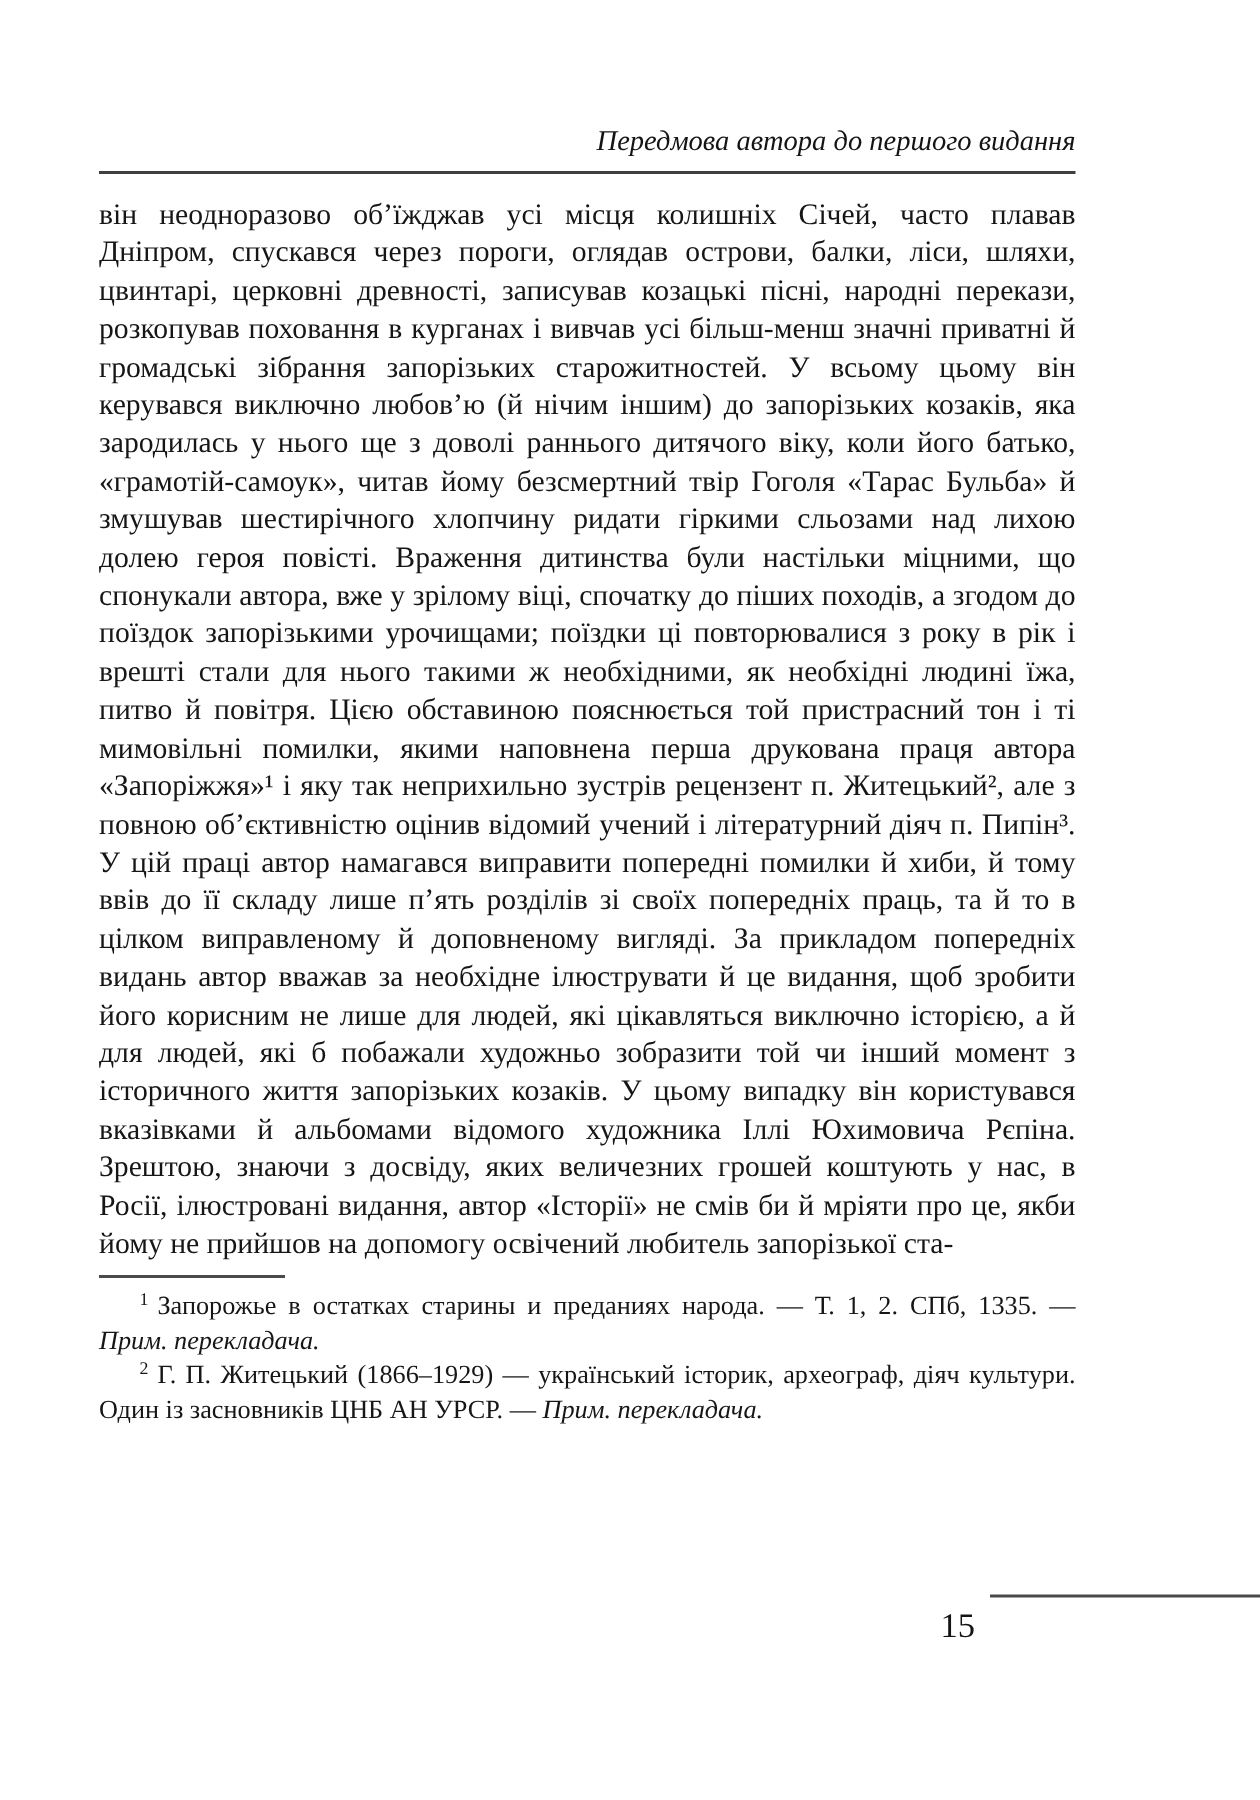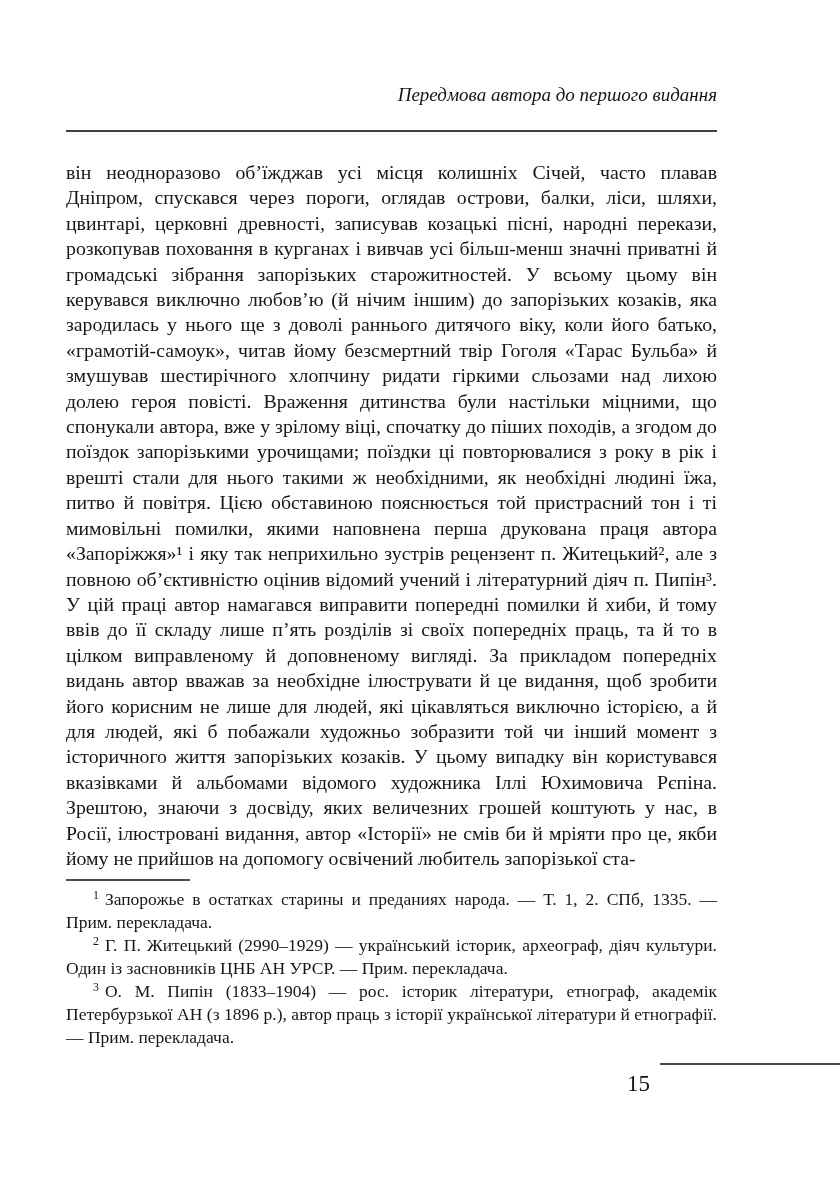--- a/index.html
+++ b/index.html
@@ -17,25 +17,25 @@
     left: 66px;
     top: 84px;
     width: 651px;
   }
   .running-head {
     text-align: right;
     font-style: italic;
     font-size: 19px;
     line-height: 22px;
     color: #141414;
-    padding-bottom: 24px;
+    padding-bottom: 8px;
     border-bottom: 2px solid #3f3f3f;
   }
   .body-text {
-    margin-top: 28px;
+    margin-top: 15px;
     font-size: 19.8px;
     line-height: 25.4px;
     text-align: justify;
     color: #161616;
   }
   .footnotes {
     margin-top: 2px;
   }
   .fn-rule {
     width: 124px;
@@ -49,21 +49,21 @@
     text-align: justify;
     text-indent: 27px;
     color: #161616;
   }
   .footnote sup {
     font-size: 68%;
     line-height: 0;
     vertical-align: super;
     margin-right: 6px;
   }
-  .footnote .note-src { }
+  .footnote .note-src { font-style: italic; }
   .folio-rule {
     position: absolute;
     left: 660px;
     right: 0;
     top: 1063px;
     height: 0;
     border-top: 2px solid #4a4a4a;
   }
   .page-number {
     position: absolute;
@@ -83,22 +83,21 @@
 
   <div class="running-head">Передмова автора до першого видання</div>
 
   <div class="body-text">він неодноразово об’їжджав усі місця колишніх Січей, часто плавав Дніпром, спускався через пороги, оглядав острови, балки, ліси, шляхи, цвинтарі, церковні древності, записував козацькі пісні, народні перекази, розкопував поховання в курганах і вивчав усі більш-менш значні приватні й громадські зібрання запорізьких старожитностей. У всьому цьому він керувався виключно любов’ю (й нічим іншим) до запорізьких козаків, яка зародилась у нього ще з доволі раннього дитячого віку, коли його батько, «грамотій-самоук», читав йому безсмертний твір Гоголя «Тарас Бульба» й змушував шестирічного хлопчину ридати гіркими сльозами над лихою долею героя повісті. Враження дитинства були настільки міцними, що спонукали автора, вже у зрілому віці, спочатку до піших походів, а згодом до поїздок запорізькими урочищами; поїздки ці повторювалися з року в рік і врешті стали для нього такими ж необхідними, як необхідні людині їжа, питво й повітря. Цією обставиною пояснюється той пристрасний тон і ті мимовільні помилки, якими наповнена перша друкована праця автора «Запоріжжя»¹ і яку так неприхильно зустрів рецензент п. Житецький², але з повною об’єктивністю оцінив відомий учений і літературний діяч п. Пипін³. У цій праці автор намагався виправити попередні помилки й хиби, й тому ввів до її складу лише п’ять розділів зі своїх попередніх праць, та й то в цілком виправленому й доповненому вигляді. За прикладом попередніх видань автор вважав за необхідне ілюструвати й це видання, щоб зробити його корисним не лише для людей, які цікавляться виключно історією, а й для людей, які б побажали художньо зобразити той чи інший момент з історичного життя запорізьких козаків. У цьому випадку він користувався вказівками й альбомами відомого художника Іллі Юхимовича Рєпіна. Зрештою, знаючи з досвіду, яких величезних грошей коштують у нас, в Росії, ілюстровані видання, автор «Історії» не смів би й мріяти про це, якби йому не прийшов на допомогу освічений любитель запорізької ста-</div>
 
   <div class="footnotes">
     <div class="fn-rule"></div>
 
     <p class="footnote"><sup>1</sup><span>Запорожье в остатках старины и преданиях народа. — Т. 1, 2. СПб, 1335. — </span><span class="note-src">Прим. перекладача.</span></p>
 
-    <p class="footnote"><sup>2</sup><span>Г. П. Житецький (2990–1929) — український історик, археограф, діяч культури. Один із засновників ЦНБ АН УРСР. — </span><span class="note-src">Прим. перекладача.</span></p>
+    <p class="footnote"><sup>2</sup><span>Г. П. Житецький (1866–1929) — український історик, археограф, діяч культури. Один із засновників ЦНБ АН УРСР. — </span><span class="note-src">Прим. перекладача.</span></p>
 
-    <p class="footnote"><sup>3</sup><span>О. М. Пипін (1833–1904) — рос. історик літератури, етнограф, академік Петербурзької АН (з 1896 р.), автор праць з історії української літератури й етнографії. — </span><span class="note-src">Прим. перекладача.</span></p>
   </div>
 
 </div>
 
 <div class="folio-rule"></div>
 
 <div class="page-number">15</div>
 
 </body></html>

